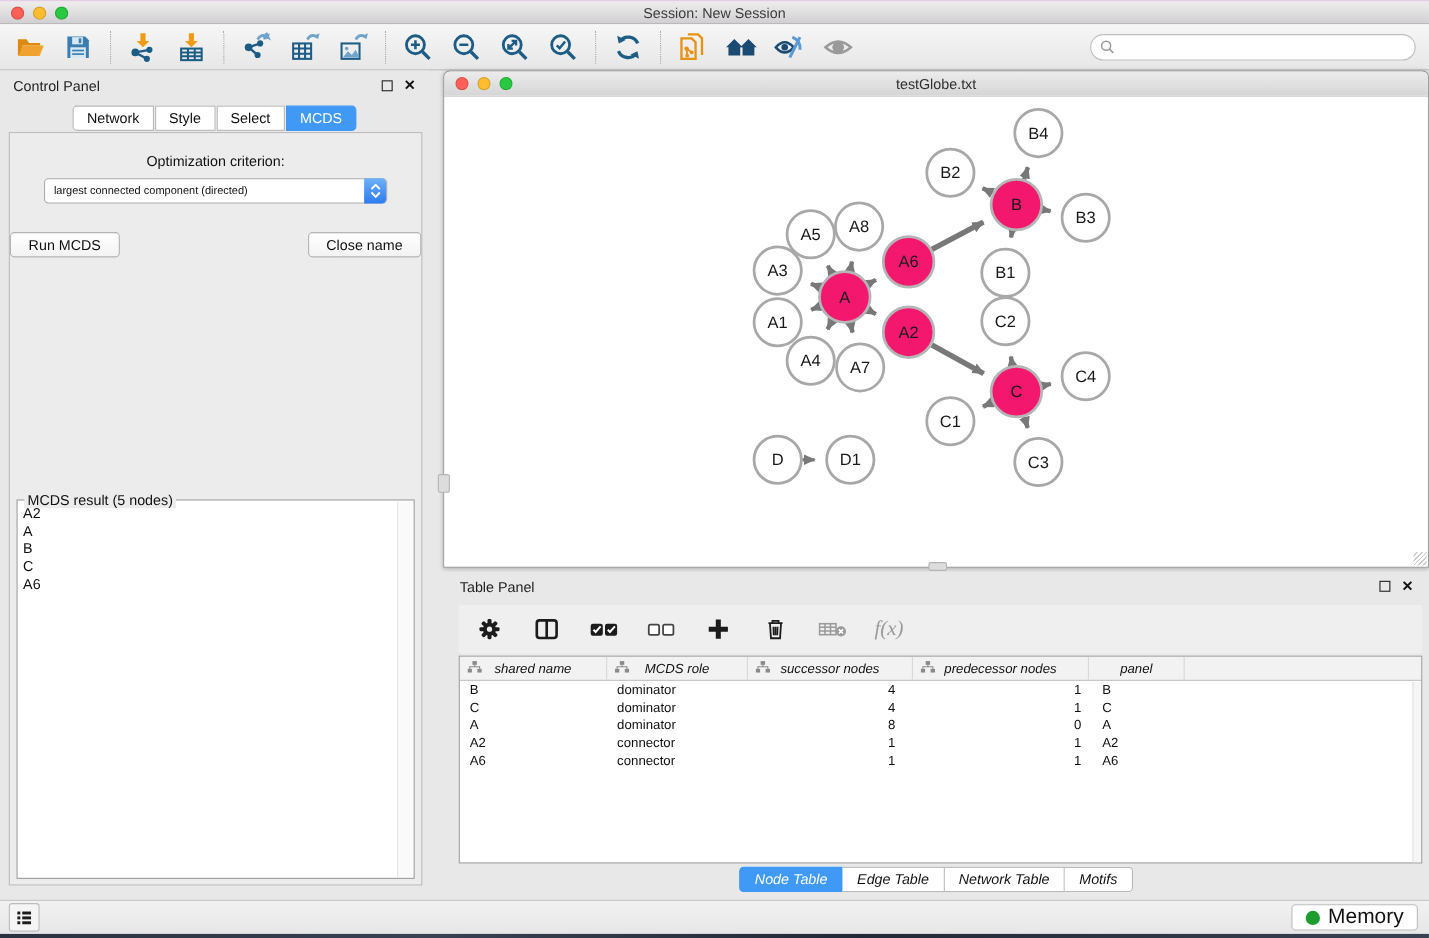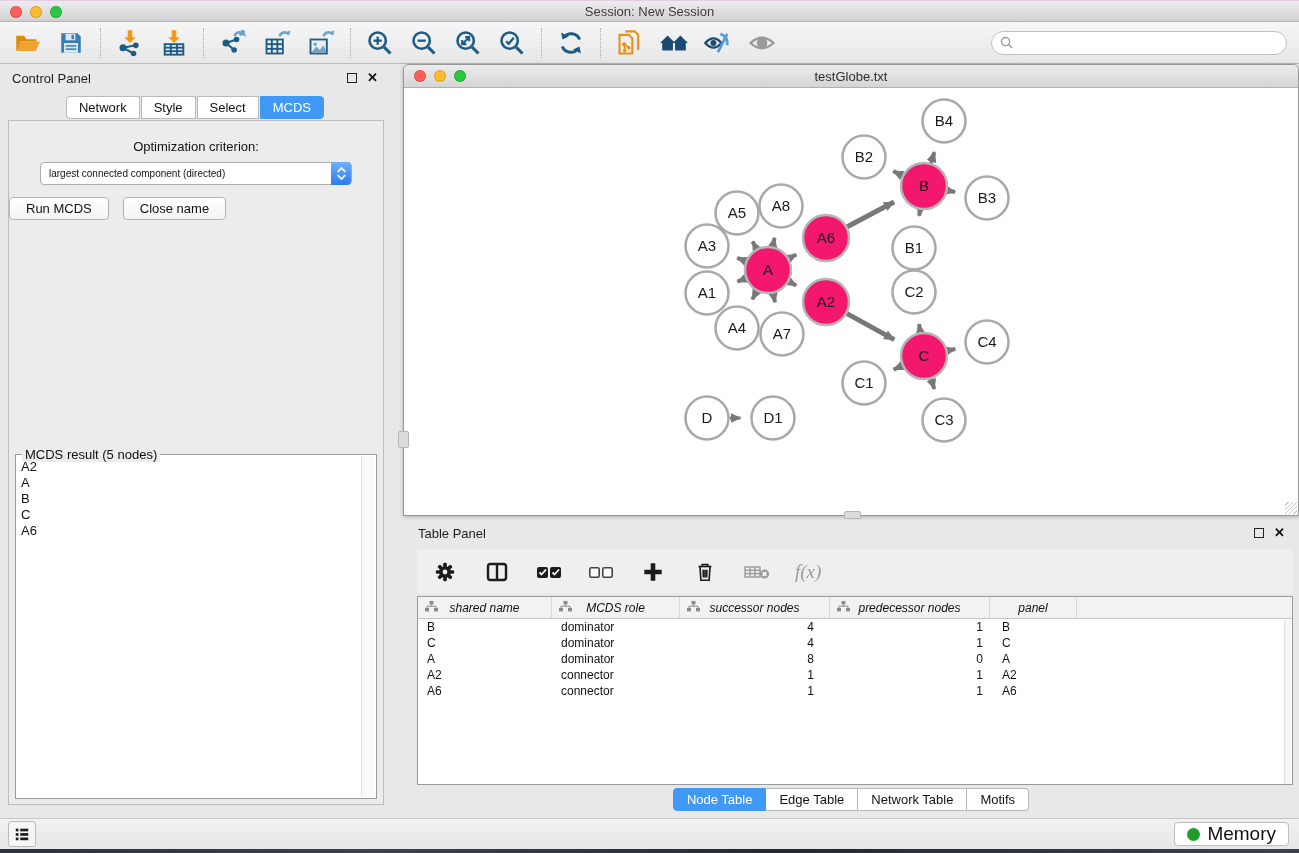--- a/index.html
+++ b/index.html
@@ -40,21 +40,21 @@
   .cp-tab:first-child{ border-radius:4px 0 0 4px; }
   .cp-tab:last-child{ border-radius:0 4px 4px 0; }
   .cp-tab.active { background:#3f99f5; border-color:#3f99f5; color:#fff; }
   .cp-body { position:absolute; left:8px; top:56px; width:376px; height:685px; background:#ececec; border:1px solid #bdbdbd; }
   .opt-label { margin-top:18px; text-align:center; font-size:13px; color:#111; }
   .combo { position:relative; margin:8px auto 0; width:312px; height:23px; background:#fff; border:1px solid #adadad;
     border-radius:4px; display:flex; align-items:center; padding-left:8px; font-size:10px; color:#111; cursor:pointer; }
   .combo .stepper { position:absolute; right:0; top:-1px; width:20px; height:23px; border-radius:0 4px 4px 0;
     background:linear-gradient(#6fb1f9,#2d7bf0); display:flex; flex-direction:column; align-items:center; justify-content:center; gap:1px; }
   .combo .stepper svg{ display:block; }
-  .btn-row { margin-top:12px; display:flex; justify-content:flex-start; gap:14px; }
+  .btn-row { margin-top:26px; display:flex; justify-content:space-between; gap:14px; }
   .pbtn { background:linear-gradient(#ffffff,#f3f3f3); border:1px solid #b5b5b5; border-radius:4px;
     font-size:13px; color:#111; padding:3px 16px; cursor:pointer; }
   .groupbox { position:absolute; left:6px; top:333px; width:362px; height:345px; border:1px solid #9a9a9a; background:#fff; }
   .groupbox .gb-title { position:absolute; top:-8px; left:6px; background:#ececec; padding:0 3px; font-size:13px; color:#111; }
   .gb-list { position:absolute; left:1px; top:4px; bottom:1px; right:15px; overflow:hidden; }
   .result-item { font-size:13px; color:#111; line-height:16px; padding-left:4px; cursor:default; }
   .gb-scroll { position:absolute; right:1px; top:1px; bottom:1px; width:14px; background:#fafafa; border-left:1px solid #e4e4e4; cursor:pointer; }
 
   
   .net-window { position:absolute; left:403px; top:64px; width:896px; height:452px;
@@ -87,21 +87,21 @@
   .cfill{flex:1; border-right:none;}
   .tbody .trow { display:flex; height:16px; cursor:default; }
   .tcell { font-size:12px; color:#111; line-height:16px; white-space:nowrap; overflow:hidden; }
   .tcell.c0 { padding-left:9px; }
   .tcell.c1 { padding-left:9px; }
   .tcell.c2 { text-align:right; padding-right:16px; }
   .tcell.c3 { text-align:right; padding-right:7px; }
   .tcell.c4 { padding-left:12px; }
   .tscroll { position:absolute; right:0; top:23px; bottom:0; width:8px; background:#f6f6f6; border-left:1px solid #e2e2e2; cursor:pointer; }
   .tp-tabs { position:absolute; left:0; top:268px; width:100%; display:flex; justify-content:center; }
-  .tp-tab { background:#fff; border:1px solid #b9b9b9; border-left-width:0; font-size:13px; padding:3px 13px; color:#111; cursor:pointer; }
+  .tp-tab { background:#fff; border:1px solid #b9b9b9; border-left-width:0; font-size:13px; padding:3px 13px; color:#111; cursor:pointer;font-style:italic; }
   .tp-tab:first-child { border-left-width:1px; border-radius:4px 0 0 4px; }
   .tp-tab:last-child { border-radius:0 4px 4px 0; }
   .tp-tab.active { background:#3f99f5; border-color:#3f99f5; color:#fff; }
 
   
   .statusbar { position:absolute; left:0; top:818px; width:1299px; height:31px;
     background:linear-gradient(#f2f2f2,#e6e6e6); border-top:1px solid #c6c6c6;
     display:flex; align-items:center; padding:0 8px; }
   .status-left-btn { width:28px; height:26px; background:#f5f5f5; border:1px solid #bdbdbd; border-radius:3px;
     display:flex; align-items:center; justify-content:center; cursor:pointer; }

